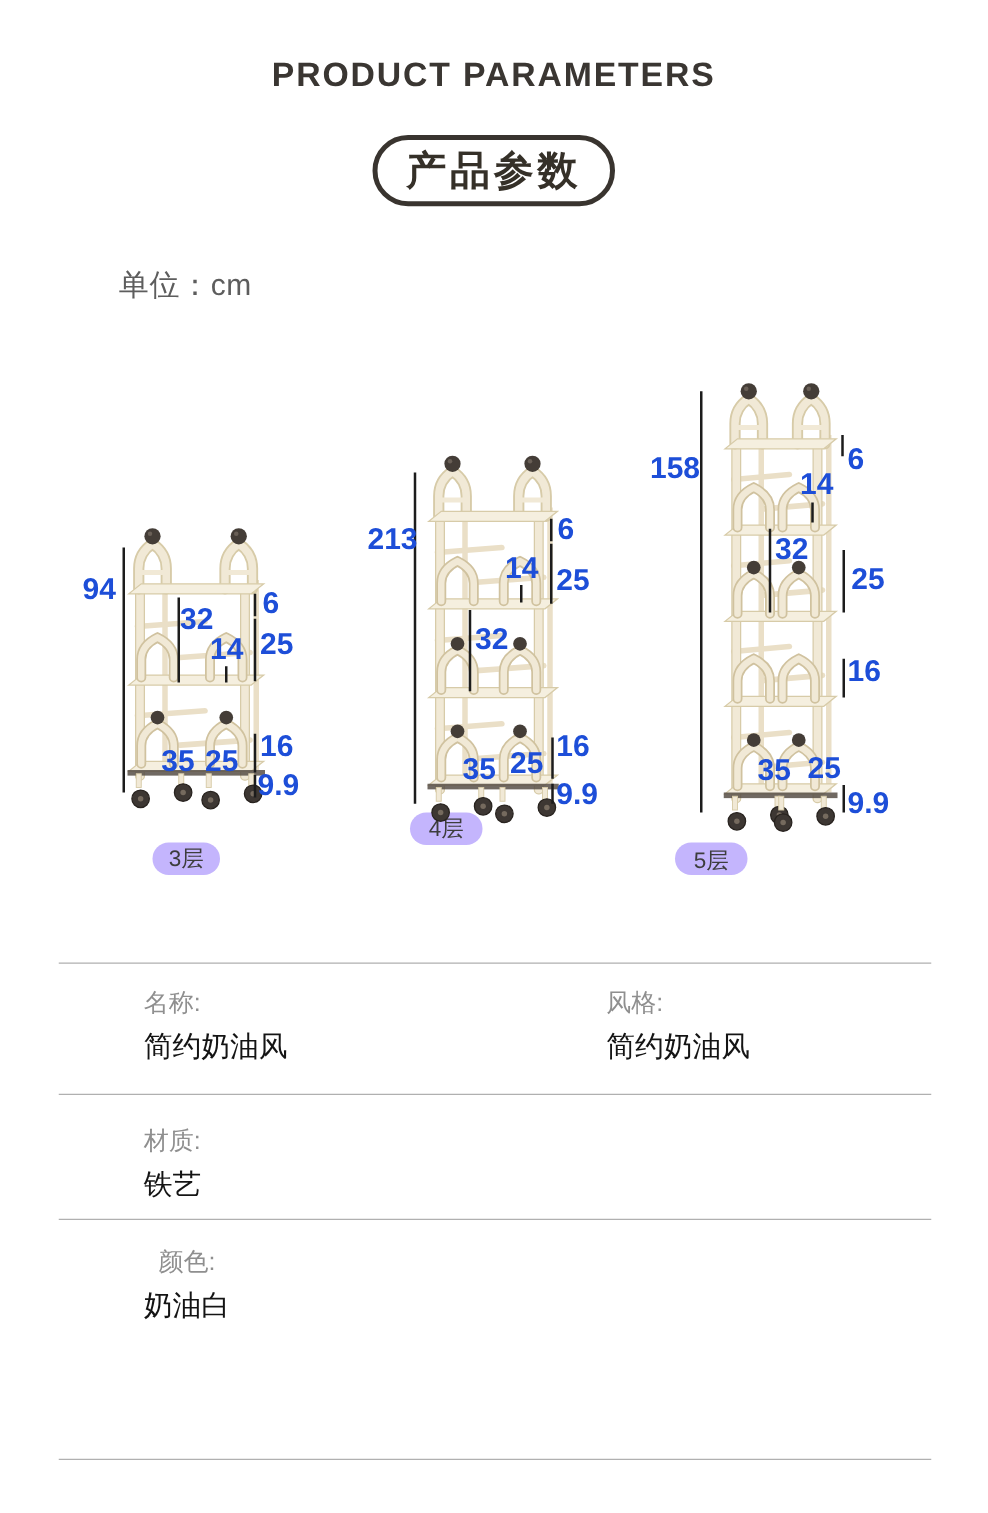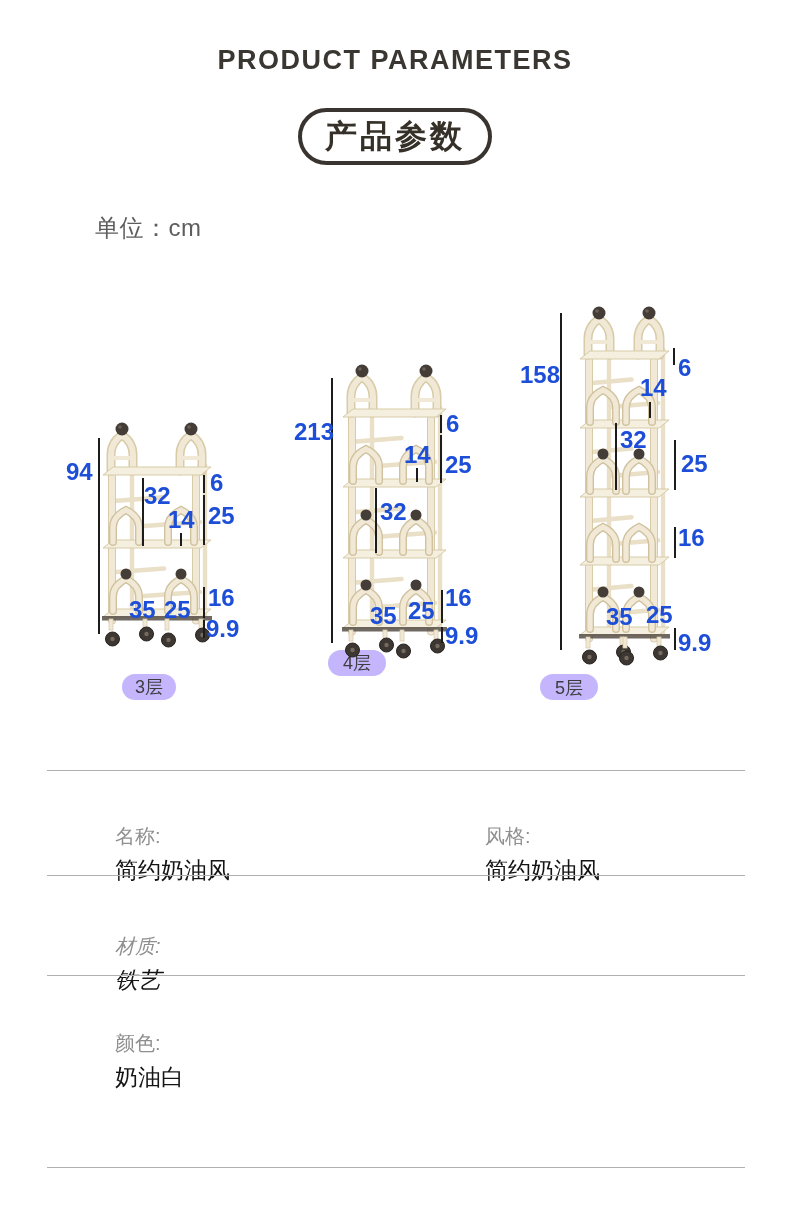--- a/index.html
+++ b/index.html
@@ -26,21 +26,21 @@
     position:absolute;font-size:24px;font-weight:600;color:#1d4ed8;
     line-height:1;white-space:nowrap;z-index:3;
   }
   .mline{position:absolute;width:2px;background:#1c1c1c;z-index:2;}
   .tier-badge{
     position:absolute;height:26px;border-radius:13px;background:#c4b5fd;
     color:#3d3d3d;font-size:18px;display:flex;align-items:center;justify-content:center;
   }
   .specs{position:absolute;left:47px;top:770px;width:698px;height:400px;}
   .spec-row{position:absolute;left:0;width:698px;border-top:1px solid #b0b0b0;box-sizing:border-box;}
-  .spec-col{position:absolute;margin-top:33px;}
+  .spec-col{position:absolute;}
   .spec-label{font-size:20px;line-height:1.15;color:#8f8f8f;}
   .spec-value{font-size:23px;line-height:1.2;color:#141414;margin-top:9px;font-weight:500;}
   .hr-bottom{position:absolute;left:0;top:397px;width:698px;height:1px;background:#b0b0b0;}
 </style>
 </head>
 <body>
 
 <div>
 
   <div class="title-en">PRODUCT PARAMETERS</div>
@@ -286,27 +286,27 @@
       <div class="spec-col" style="left:68px;top:21px;">
         <div class="spec-label">名称:</div>
         <div class="spec-value">简约奶油风</div>
       </div>
       <div class="spec-col" style="left:438px;top:21px;">
         <div class="spec-label">风格:</div>
         <div class="spec-value">简约奶油风</div>
       </div>
     </div>
     <div class="spec-row" style="top:105px;height:100px;">
-      <div class="spec-col" style="left:68px;top:26px;font-style:italic;">
+      <div class="spec-col" style="left:68px;top:26px;">
         <div class="spec-label">材质:</div>
         <div class="spec-value">铁艺</div>
       </div>
     </div>
     <div class="spec-row" style="top:205px;height:97px;">
-      <div class="spec-col" style="left:68px;top:23px;">
+      <div class="spec-col" style="left:68px;top:23px;text-align:center;">
         <div class="spec-label">颜色:</div>
         <div class="spec-value">奶油白</div>
       </div>
     </div>
     <div class="hr-bottom"></div>
   </div>
 
 </div>
 
 </body></html>

